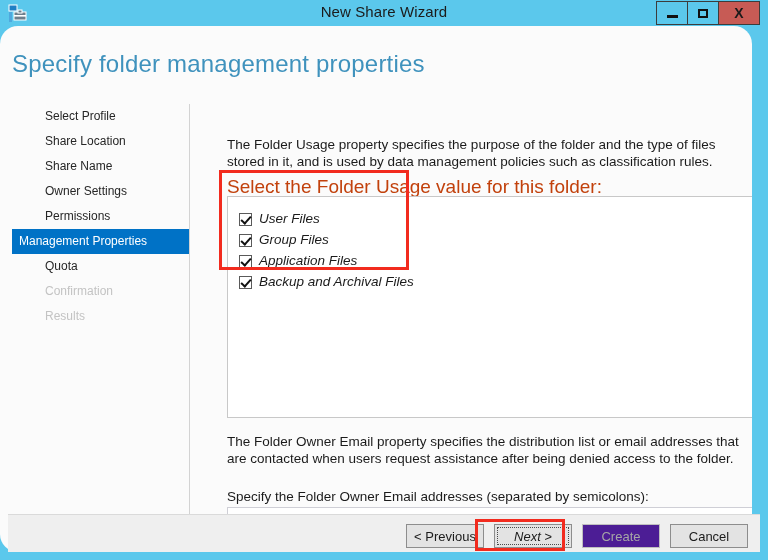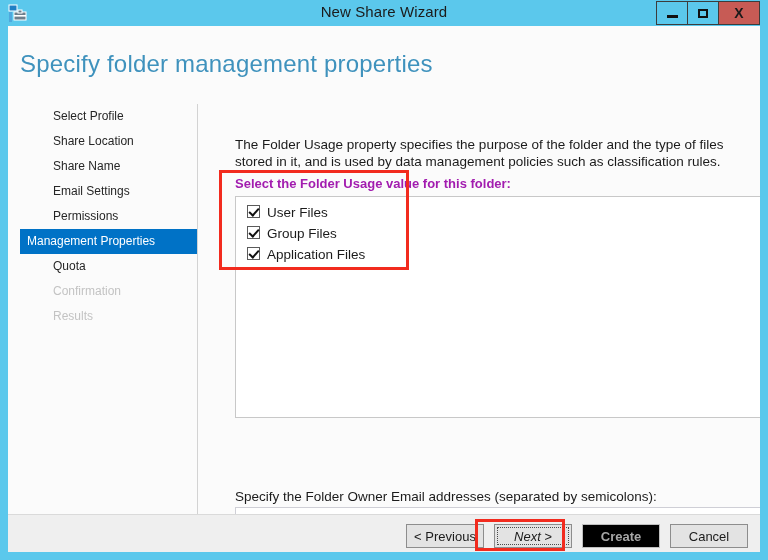--- a/index.html
+++ b/index.html
@@ -85,27 +85,28 @@
   .glyph-max {
     width: 10px;
     height: 9px;
     border: 2px solid #111;
     box-sizing: border-box;
   }
 
   
   .client {
     position: absolute;
-    left: 8px;
+    left: 0;
     top: 26px;
     width: 752px;
     height: 526px;
     background: #fbfbfb;
     box-sizing: border-box;
     overflow: hidden;
+    border-radius: 18px;
   }
 
   .page-heading {
     position: absolute;
     left: 12px;
     top: 24px;
     font-size: 24px;
     color: #3f92bd;
     font-family: "Liberation Sans", sans-serif;
     font-weight: normal;
@@ -165,42 +166,42 @@
   }
   .para.p1 {
     position: absolute;
     left: 2px;
     top: 32px;
   }
   .label-usage {
     position: absolute;
     left: 2px;
     top: 72px;
-    font-size: 13px;
-    color: #a21caf;
-    font-weight: bold;
+    font-size: 19px;
+    color: #c2410c;
   }
 
   .listbox {
     position: absolute;
     left: 2px;
     top: 92px;
     width: 527px;
     height: 222px;
     background: #ffffff;
     border: 1px solid #c8c8c8;
     box-sizing: border-box;
   }
   .check-row {
     display: flex;
-    align-items: flex-start;
+    align-items: flex-end;
     height: 21px;
     margin-left: 11px;
     font-size: 13.5px;
     color: #1b1b1b;
+    font-style: italic;
   }
   .check-row:first-child { margin-top: 8px; }
   .checkbox {
     width: 13px;
     height: 13px;
     border: 1px solid #5a5a5a;
     background: #ffffff;
     box-sizing: border-box;
     margin-right: 7px;
     position: relative;
@@ -304,23 +305,22 @@
     font-style: italic;
   }
   .wbtn.focused::after {
     content: "";
     position: absolute;
     left: 2px; top: 2px; right: 2px; bottom: 2px;
     border: 1px dotted #4a4a4a;
   }
   .wbtn.disabled {
     color: #a6a6a6;
-    background: #000000;
+    background: #4c1d95;
     border-color: #bfbfbf;
-    font-weight: bold;
   }
 
   
   .watermark {
     position: absolute;
     left: 530px;
     top: 528px;
     font-family: Liberation Mono, monospace;
     font-size: 20px;
     color: rgba(120,150,175,0.45);
@@ -360,21 +360,21 @@
   </div>
 
   <div class="client">
 
     <div class="page-heading">Specify folder management properties</div>
 
     <div class="sidebar">
       <div class="side-item">Select Profile</div>
       <div class="side-item">Share Location</div>
       <div class="side-item">Share Name</div>
-      <div class="side-item">Email Settings</div>
+      <div class="side-item">Owner Settings</div>
       <div class="side-item">Permissions</div>
       <div class="side-item selected">Management Properties</div>
       <div class="side-item">Quota</div>
       <div class="side-item disabled">Confirmation</div>
       <div class="side-item disabled">Results</div>
     </div>
     <div class="sidebar-divider"></div>
 
     <div class="content">
 
@@ -388,22 +388,27 @@
           <span>User Files</span>
         </div>
         <div class="check-row">
           <span class="checkbox checked"></span>
           <span>Group Files</span>
         </div>
         <div class="check-row">
           <span class="checkbox checked"></span>
           <span>Application Files</span>
         </div>
+        <div class="check-row">
+          <span class="checkbox checked"></span>
+          <span>Backup and Archival Files</span>
+        </div>
       </div>
 
+      <div class="para p2">The Folder Owner Email property specifies the distribution list or email addresses that are contacted when users request assistance after being denied access to the folder.</div>
 
       <div class="label-email">Specify the Folder Owner Email addresses (separated by semicolons):</div>
 
       <input class="email-input" type="text" placeholder="" style="">
     </div>
   </div>
 
   <div class="footer">
     <div class="footer-buttons">
       <button class="wbtn">&lt; Previous</button>

